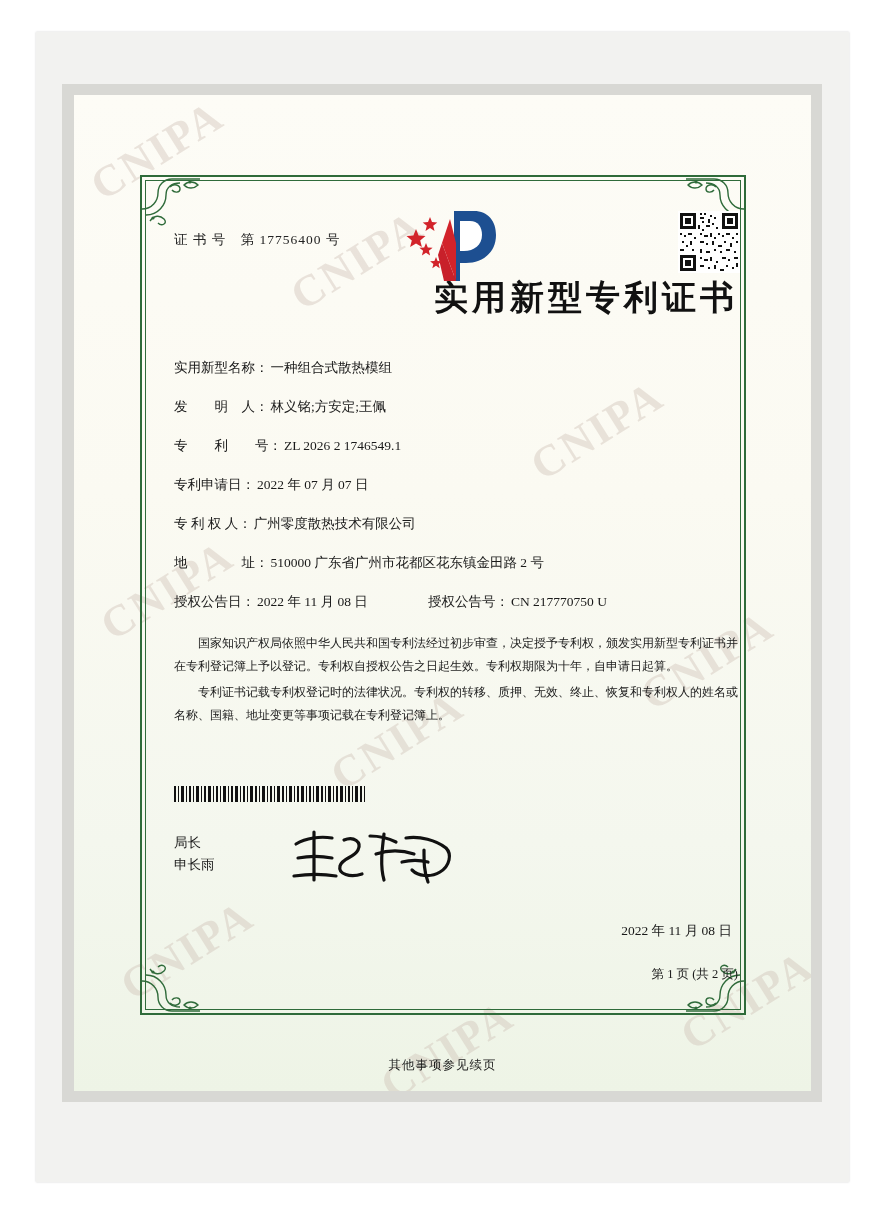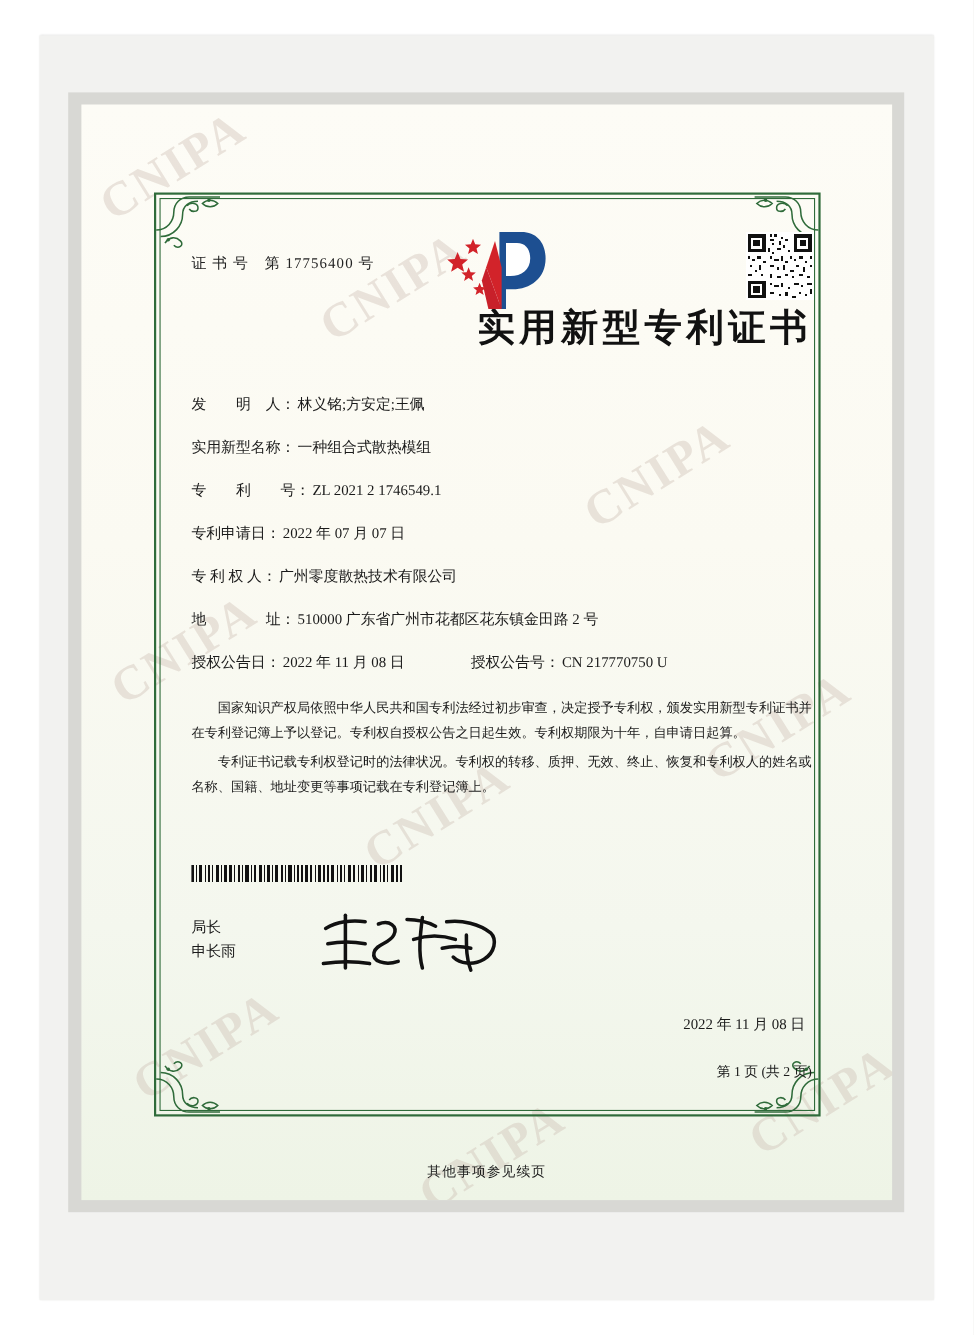--- a/index.html
+++ b/index.html
@@ -368,30 +368,30 @@
               <rect x="54" y="56" width="2" height="2"></rect>
             <rect x="58" y="52" width="2" height="4"></rect>
           </g>
         </svg>
       </div>
 
       <div class="doc-title">实用新型专利证书</div>
 
       <div class="fields">
         <div class="field-row">
+          <span class="f-label">实用新型名称：</span>
+          <span class="f-value">一种组合式散热模组</span>
+        </div>
+        <div class="field-row">
           <span class="f-label">发　　明　人：</span>
           <span class="f-value">林义铭;方安定;王佩</span>
         </div>
         <div class="field-row">
-          <span class="f-label">实用新型名称：</span>
-          <span class="f-value">一种组合式散热模组</span>
-        </div>
-        <div class="field-row">
           <span class="f-label">专　　利　　号：</span>
-          <span class="f-value">ZL 2021 2 1746549.1</span>
+          <span class="f-value">ZL 2026 2 1746549.1</span>
         </div>
         <div class="field-row">
           <span class="f-label">专利申请日：</span>
           <span class="f-value">2022 年 07 月 07 日</span>
         </div>
         <div class="field-row">
           <span class="f-label">专 利 权 人：</span>
           <span class="f-value">广州零度散热技术有限公司</span>
         </div>
         <div class="field-row">

